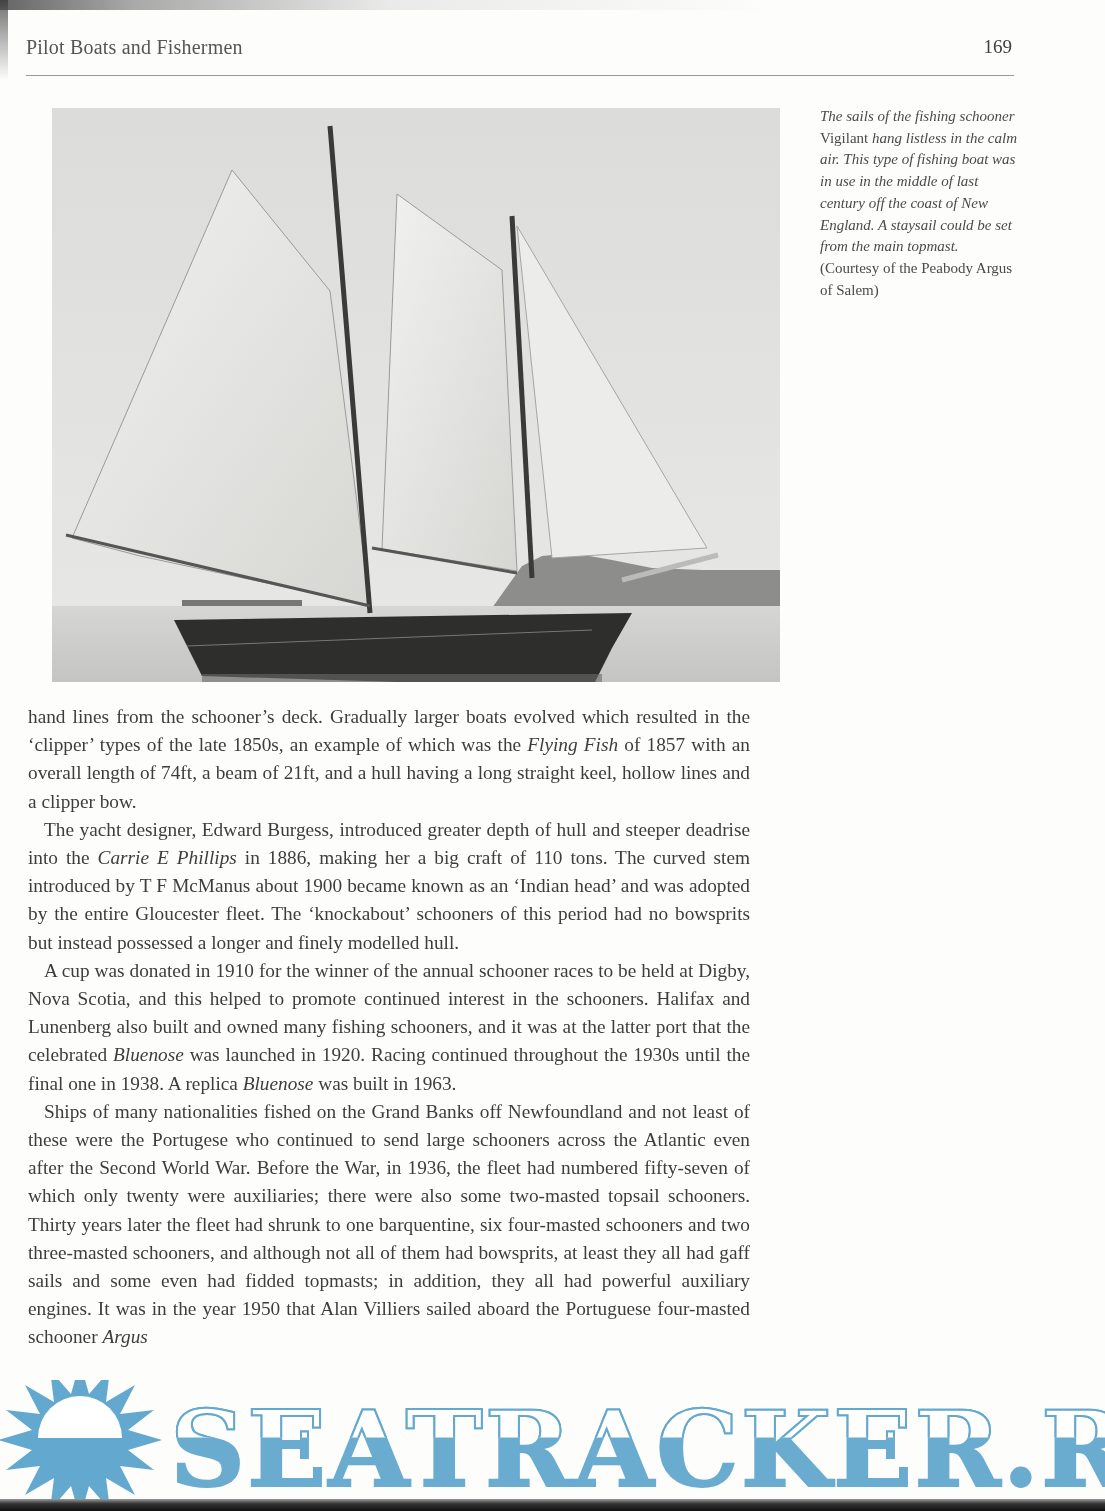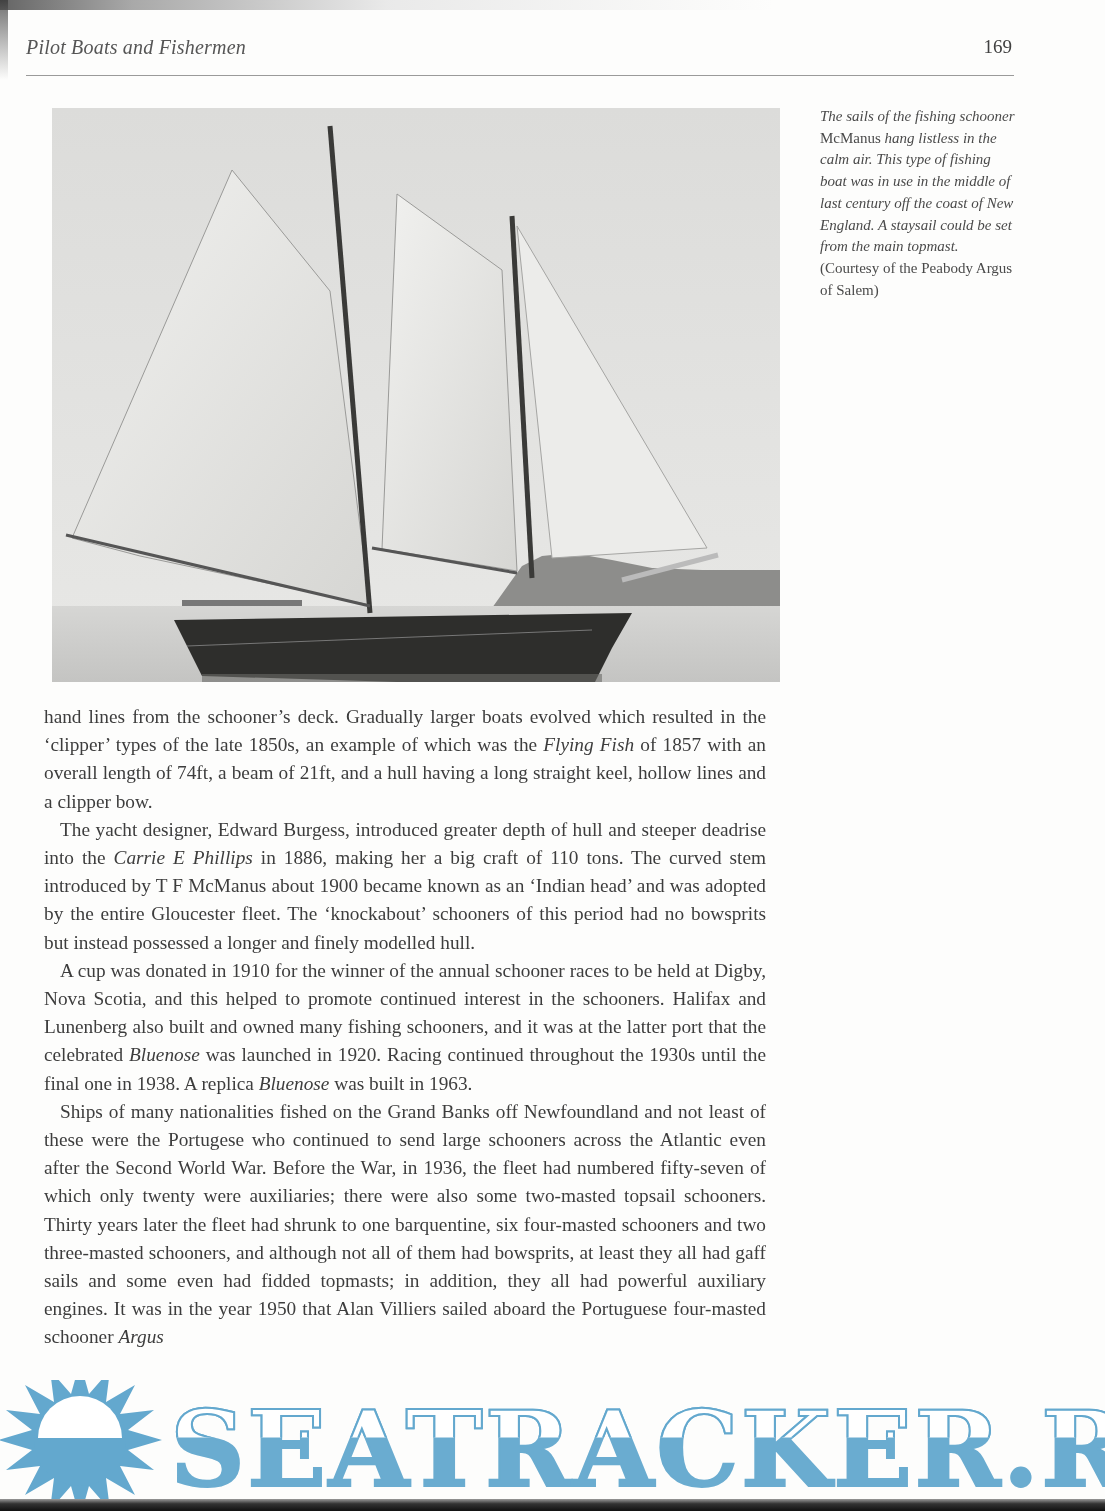--- a/index.html
+++ b/index.html
@@ -18,42 +18,42 @@
     position: absolute; left: 0; top: 0; width: 8px; height: 80px;
     background: linear-gradient(to bottom, #333 0%, #999 50%, transparent 100%);
     opacity: .7;
   }
   .bottom-shadow {
     position: absolute; left: 0; bottom: 0; width: 1105px; height: 12px;
     background: linear-gradient(to bottom, #999 0%, #333 40%, #111 100%);
   }
   .running-head {
     position: absolute; left: 26px; top: 36px;
-    font-style: italic; font-size: 20px; color: #555; letter-spacing: .2px;
+    font-size: 20px; color: #555; letter-spacing: .2px;
   }
   .page-number {
     position: absolute; right: 93px; top: 36px;
     font-size: 19px; color: #404040;
   }
   .head-rule {
     position: absolute; left: 26px; top: 75px; width: 988px; height: 1px;
     background: #9a9a9a;
   }
   .photo {
     position: absolute; left: 52px; top: 108px; width: 728px; height: 574px;
     background: #e2e2e0; overflow: hidden;
   }
   .photo svg { display: block; }
   .caption {
     position: absolute; left: 820px; top: 106px; width: 200px;
     font-size: 15px; line-height: 21.7px; color: #4a4a4a;
   }
   .caption .it { font-style: italic; margin-top: 12px; }
   .body-text {
-    position: absolute; left: 44px; top: 703px; width: 722px;
+    position: absolute; left: 28px; top: 703px; width: 722px;
     font-size: 19.3px; line-height: 28.2px; color: #3d3d3d;
     text-align: justify;
   }
   .body-text p { margin: 0; }
   .body-text p.indent { text-indent: 16px; }
   .body-text .it { font-style: italic; }
   .watermark {
     position: absolute; left: 0; top: 1380px; width: 1105px; height: 120px;
     pointer-events: none;
   }
@@ -119,21 +119,21 @@
     <line x1="570" y1="472" x2="666" y2="447" stroke="#bbb" stroke-width="5"></line>
 
     <path d="M122 512 L580 505 L560 540 L540 580 L150 568 Z" fill="#2e2e2c"></path>
     <path d="M135 538 L540 522" stroke="#777" stroke-width="1"></path>
 
     <rect x="150" y="566" width="400" height="8" fill="#6a6a68" opacity=".6"></rect>
   </svg>
 </div>
 
 <div class="caption">
-  <span class="it">The sails of the fishing schooner </span><span>McManus</span><span class="it"> hang listless in the calm air. This type of fishing boat was in use in the middle of last century off the coast of New England. A staysail could be set from the main topmast.</span><span> (Courtesy of the Peabody Argus of Salem)</span>
+  <span class="it">The sails of the fishing schooner </span><span>Vigilant</span><span class="it"> hang listless in the calm air. This type of fishing boat was in use in the middle of last century off the coast of New England. A staysail could be set from the main topmast.</span><span> (Courtesy of the Peabody Argus of Salem)</span>
 </div>
 
 <div class="body-text">
   <p>
     <span>hand lines from the schooner’s deck. Gradually larger boats evolved which resulted in the ‘clipper’ types of the late 1850s, an example of which was the </span><span class="it">Flying Fish</span><span> of 1857 with an overall length of 74ft, a beam of 21ft, and a hull having a long straight keel, hollow lines and a clipper bow.</span>
   </p>
   <p class="indent">
     <span>The yacht designer, Edward Burgess, introduced greater depth of hull and steeper deadrise into the </span><span class="it">Carrie E Phillips</span><span> in 1886, making her a big craft of 110 tons. The curved stem introduced by T F McManus about 1900 became known as an ‘Indian head’ and was adopted by the entire Gloucester fleet. The ‘knockabout’ schooners of this period had no bowsprits but instead possessed a longer and finely modelled hull.</span>
   </p>
   <p class="indent">

